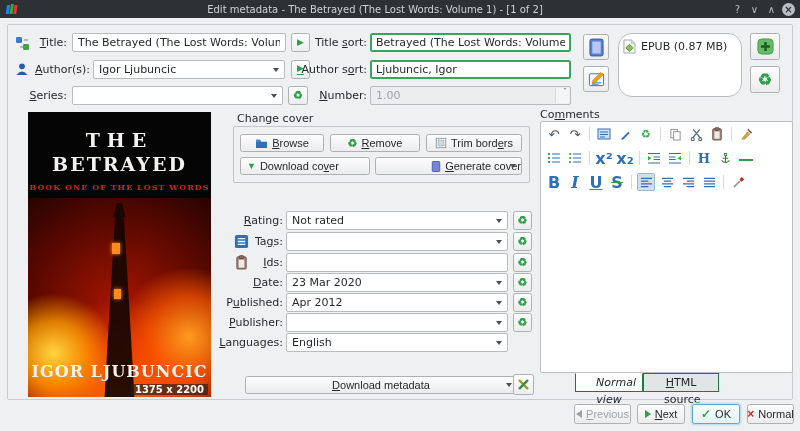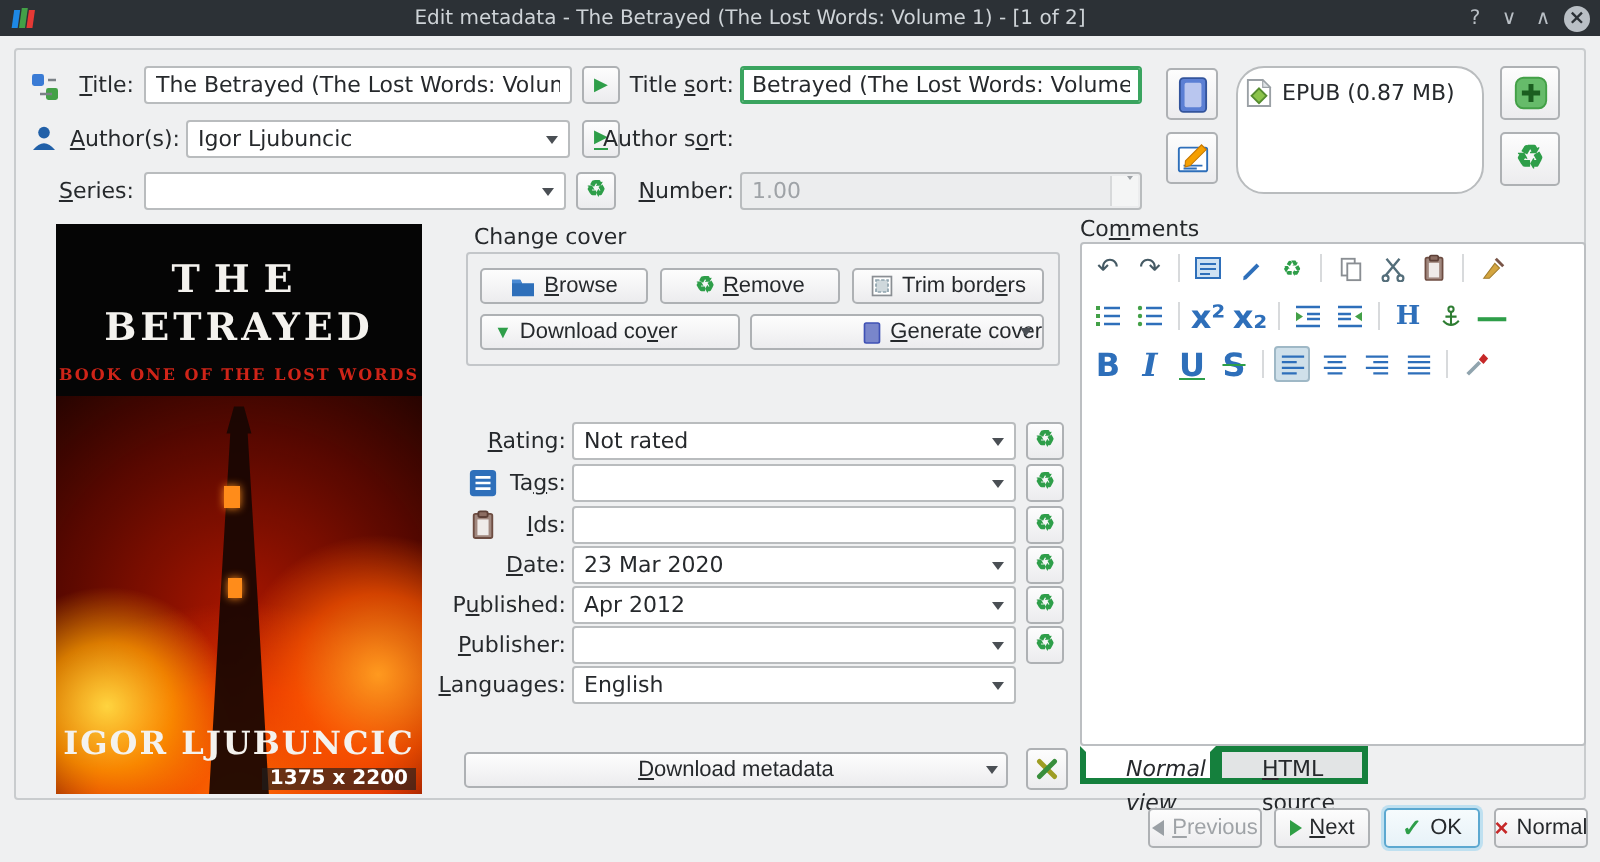--- a/index.html
+++ b/index.html
@@ -86,21 +86,21 @@
     font-size:16px; border-radius:2px; }
   .ct-btn.pressed { background:#cfe0ea; border:1px solid #9fb8c6; }
   .ct-sep { width:1px; height:14px; background:#d8dadc; margin:0 2px; }
   .blue { color:#2e6fba; font-weight:bold; }
   .gray-ico { color:#455a64; font-size:13px; }
   .u-green { text-decoration:underline; text-decoration-color:#2e9e49; }
   .s-green { text-decoration:line-through; text-decoration-color:#2e9e49; }
   .editor { position:absolute; left:540px; top:121px; width:253px; height:252px;
     background:#fff; border:1px solid #bcbfc2; border-radius:2px; }
   .tab { position:absolute; height:19px; line-height:17px; text-align:center;
-    border:3px solid #15803d; background:#e2e4e5; padding:0 20px; }
+    border:1px solid #15803d; background:#e2e4e5; padding:0 20px;margin-left:35px; }
   .tab.active { background:#fff; font-style:italic; border-top-color:#fff; }
 
   
   .tri-l { width:0; height:0; border-top:4px solid transparent; border-bottom:4px solid transparent;
     border-right:6px solid #9aa0a5; }
   .tri-r { width:0; height:0; border-top:4px solid transparent; border-bottom:4px solid transparent;
     border-left:6px solid #2f9e44; }
   .ok-btn { border-color:#5ca8d0; box-shadow:0 0 0 1.5px #bfe0f0;
     background:linear-gradient(#f6fbfd,#e7f2f8); }
   .dis { color:#9fa3a7; }
@@ -153,20 +153,21 @@
   </button>
   <span class="lbl" style="left:18px;top:60px;width:72px"><u>A</u>uthor(s):</span>
   <div class="input combo" style="left:93px;top:60px;width:192px"><span>Igor Ljubuncic</span><span class="caret"></span></div>
   <button class="btn" style="left:291px;top:60px;width:19px;height:19px">
     <span style="display:flex;flex-direction:column;align-items:center;gap:1px">
       <span class="arrow-g">▶</span>
       <span style="width:7px;height:1.5px;background:#2e9e49"></span>
     </span>
   </button>
   <span class="lbl" style="left:300px;top:60px;width:67px">Author s<u>o</u>rt:</span>
+  <div class="input green" style="left:370px;top:60px;width:201px"><span>Ljubuncic, Igor</span></div>
 
   <span class="lbl" style="left:0;top:86px;width:67px"><u>S</u>eries:</span>
   <div class="input combo" style="left:72px;top:86px;width:211px"><span></span><span class="caret"></span></div>
   <button class="btn" style="left:288px;top:86px;width:20px;height:19px">
       <span class="g sm">♻</span>
     </button>
   <span class="lbl" style="left:310px;top:86px;width:57px"><u>N</u>umber:</span>
   <div class="input disabled" style="left:370px;top:86px;width:201px;padding-right:18px">
     <span>1.00</span>
     <span class="spin"><i class="up"></i><i class="dn"></i></span>
@@ -297,21 +298,21 @@
 
   <span class="lbl" style="left:180px;top:313px;width:103px"><u>P</u>ublisher:</span>
   <div class="input combo" style="left:286px;top:313px;width:222px"><span></span><span class="caret"></span></div>
   <button class="btn" style="left:513px;top:313px;width:19px;height:19px">
       <span class="g sm">♻</span>
     </button>
 
   <span class="lbl" style="left:180px;top:333px;width:103px"><u>L</u>anguages:</span>
   <div class="input combo" style="left:286px;top:333px;width:222px"><span>English</span><span class="caret"></span></div>
 
-  <button class="btn" style="left:232px;top:376px;width:272px;height:18px">
+  <button class="btn" style="left:245px;top:376px;width:272px;height:18px">
     <span><u>D</u>ownload metadata</span>
     <span class="caret" style="right:4px"></span>
   </button>
   <button class="btn" style="left:513px;top:374px;width:21px;height:21px">
     <svg width="15" height="15" viewBox="0 0 16 16">
       <rect x="1" y="6.7" width="14" height="2.6" rx="1.3" transform="rotate(45 8 8)" fill="#9e9d24"></rect>
       <rect x="1" y="6.7" width="14" height="2.6" rx="1.3" transform="rotate(-45 8 8)" fill="#388e3c"></rect>
     </svg>
   </button>
 

